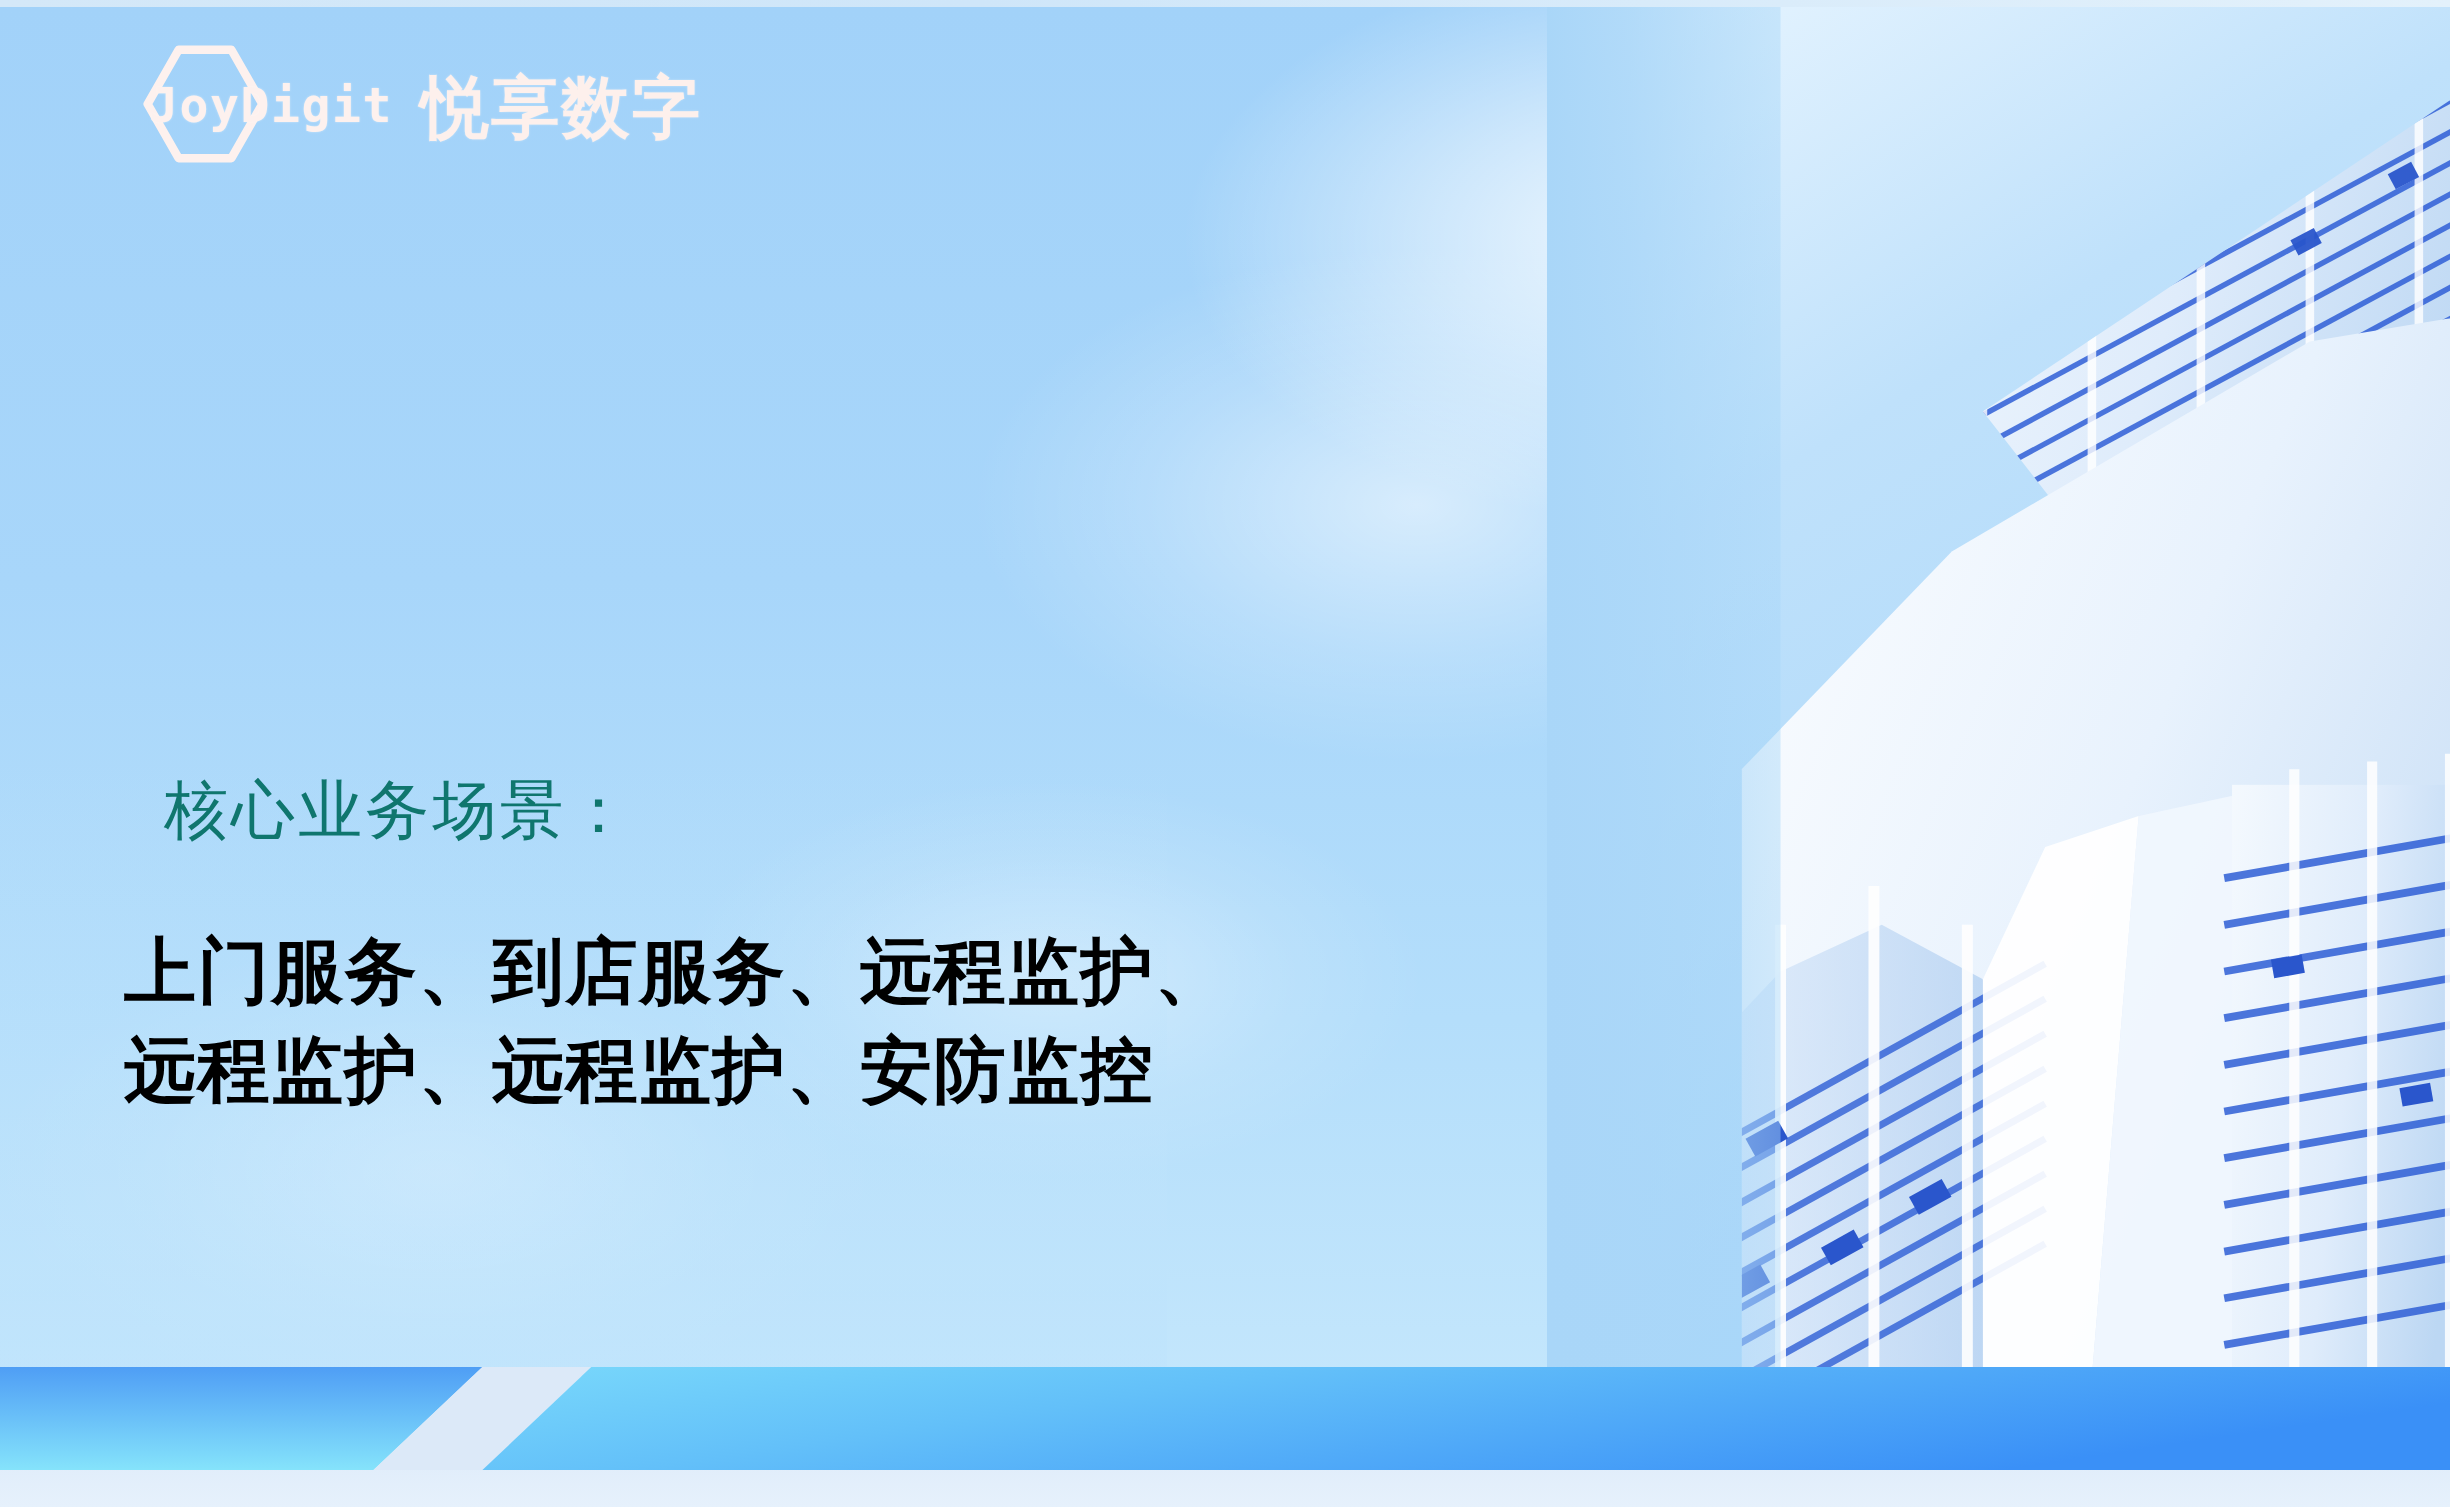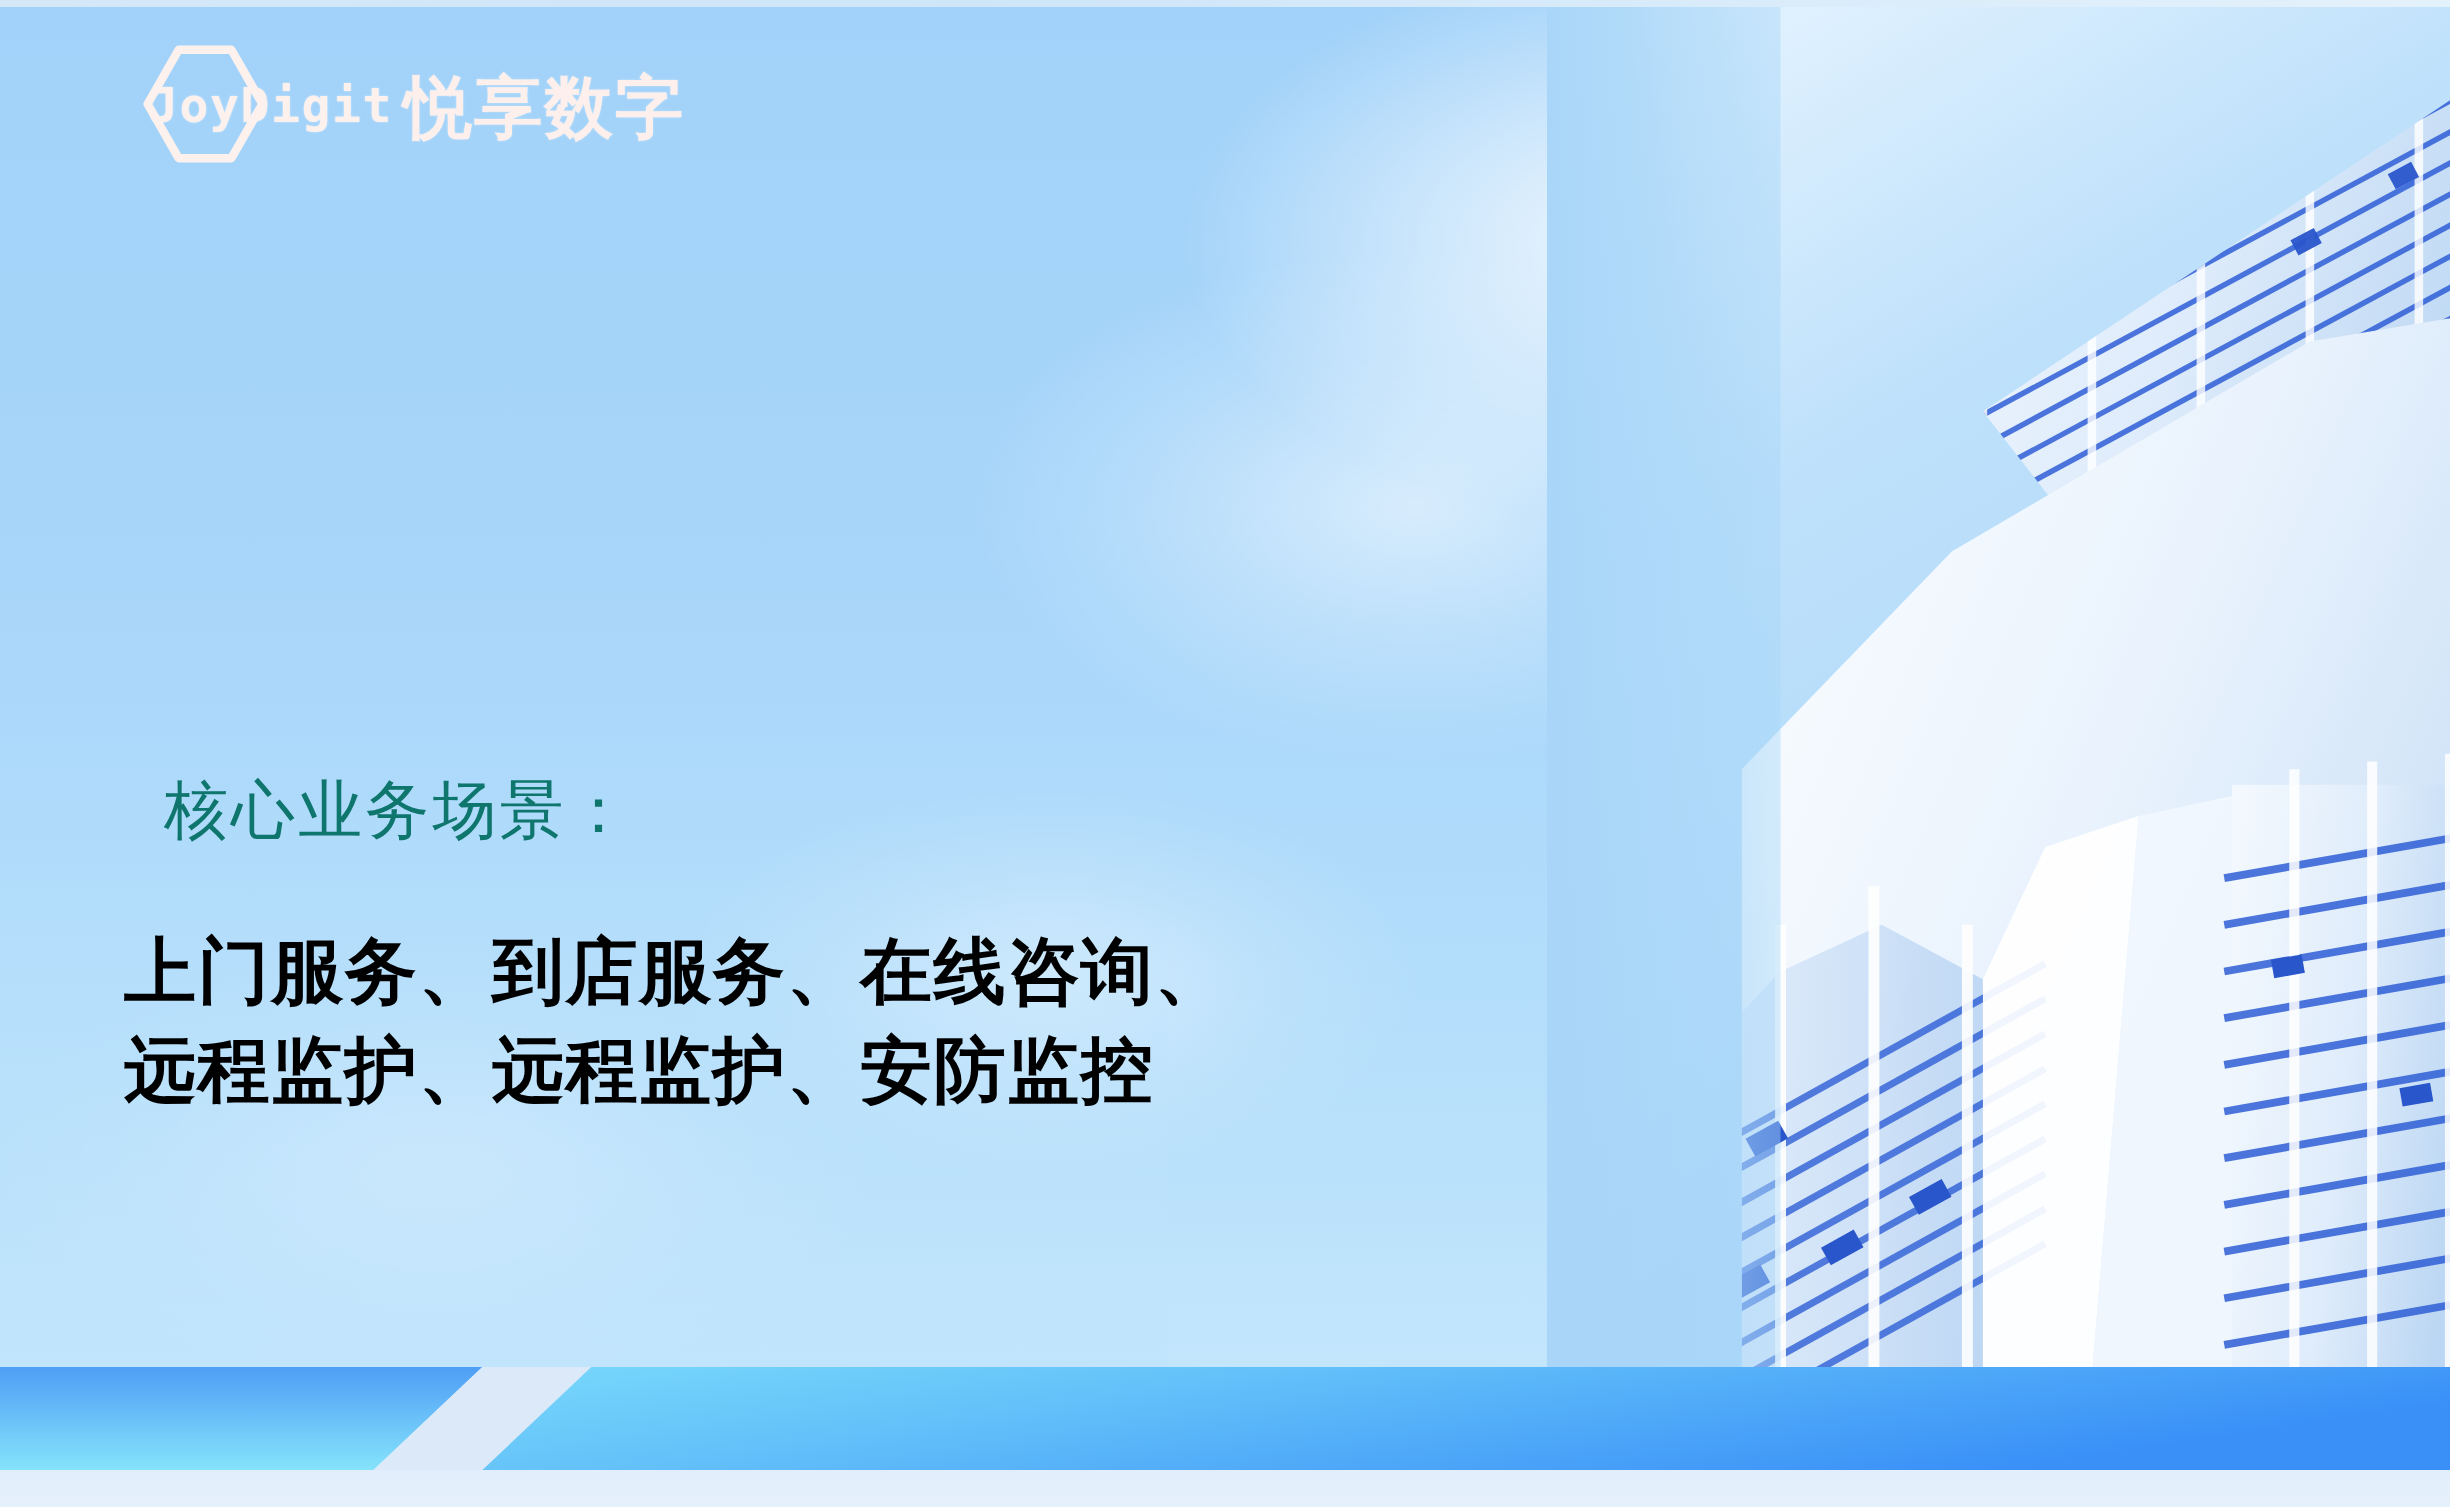--- a/index.html
+++ b/index.html
@@ -46,21 +46,21 @@
   .building-wrap::after{
     content:""; position:absolute; left:0; top:0; width:233px; height:100%;
     background:linear-gradient(to right, #a9d6f8 0%, rgba(169,214,248,0.75) 35%, rgba(169,214,248,0) 100%);
     z-index:9;
   }
   .bsvg { position:absolute; left:0; top:0; width:903px; height:1369px; }
 
   
   .logo {
     position:absolute; left:138px; top:61px; z-index:30;
-    display:flex; align-items:center; gap:15px;
+    display:flex; align-items:center; gap:32px;
     height:86px;
   }
   .logo-mark { position:relative; width:134px; height:124px; }
   .logo-hex {
     position:absolute; left:0; top:0; width:134px; height:124px;
   }
   .logo-word {
     position:absolute; left:11px; top:39px;
     font-family:"DejaVu Sans Mono", monospace;
     font-size:48px; font-weight:700; letter-spacing:1.6px;
@@ -307,21 +307,21 @@
       </svg>
       <div class="logo-word">JoyDigit</div>
     </div>
     <div class="logo-cn">悦享数字</div>
   </div>
 
 
   <div class="subhead">核心业务场景：</div>
 
   <div class="bodylines">
-    <div class="bodyline">上门服务、到店服务、在线咨询、</div>
+    <div class="bodyline">上门服务、到店服务、远程监护、</div>
     <div class="bodyline">远程监护、远程监护、安防监控</div>
   </div>
 
   <div class="band-base"></div>
   <div class="band">
     <svg class="band-svg" viewBox="0 0 3149 133" preserveAspectRatio="none">
       <defs>
         <linearGradient id="bandL" x1="0" y1="0" x2="0" y2="1">
           <stop offset="0%" stop-color="#4f9ef5"></stop>
           <stop offset="100%" stop-color="#85e3fb"></stop>

